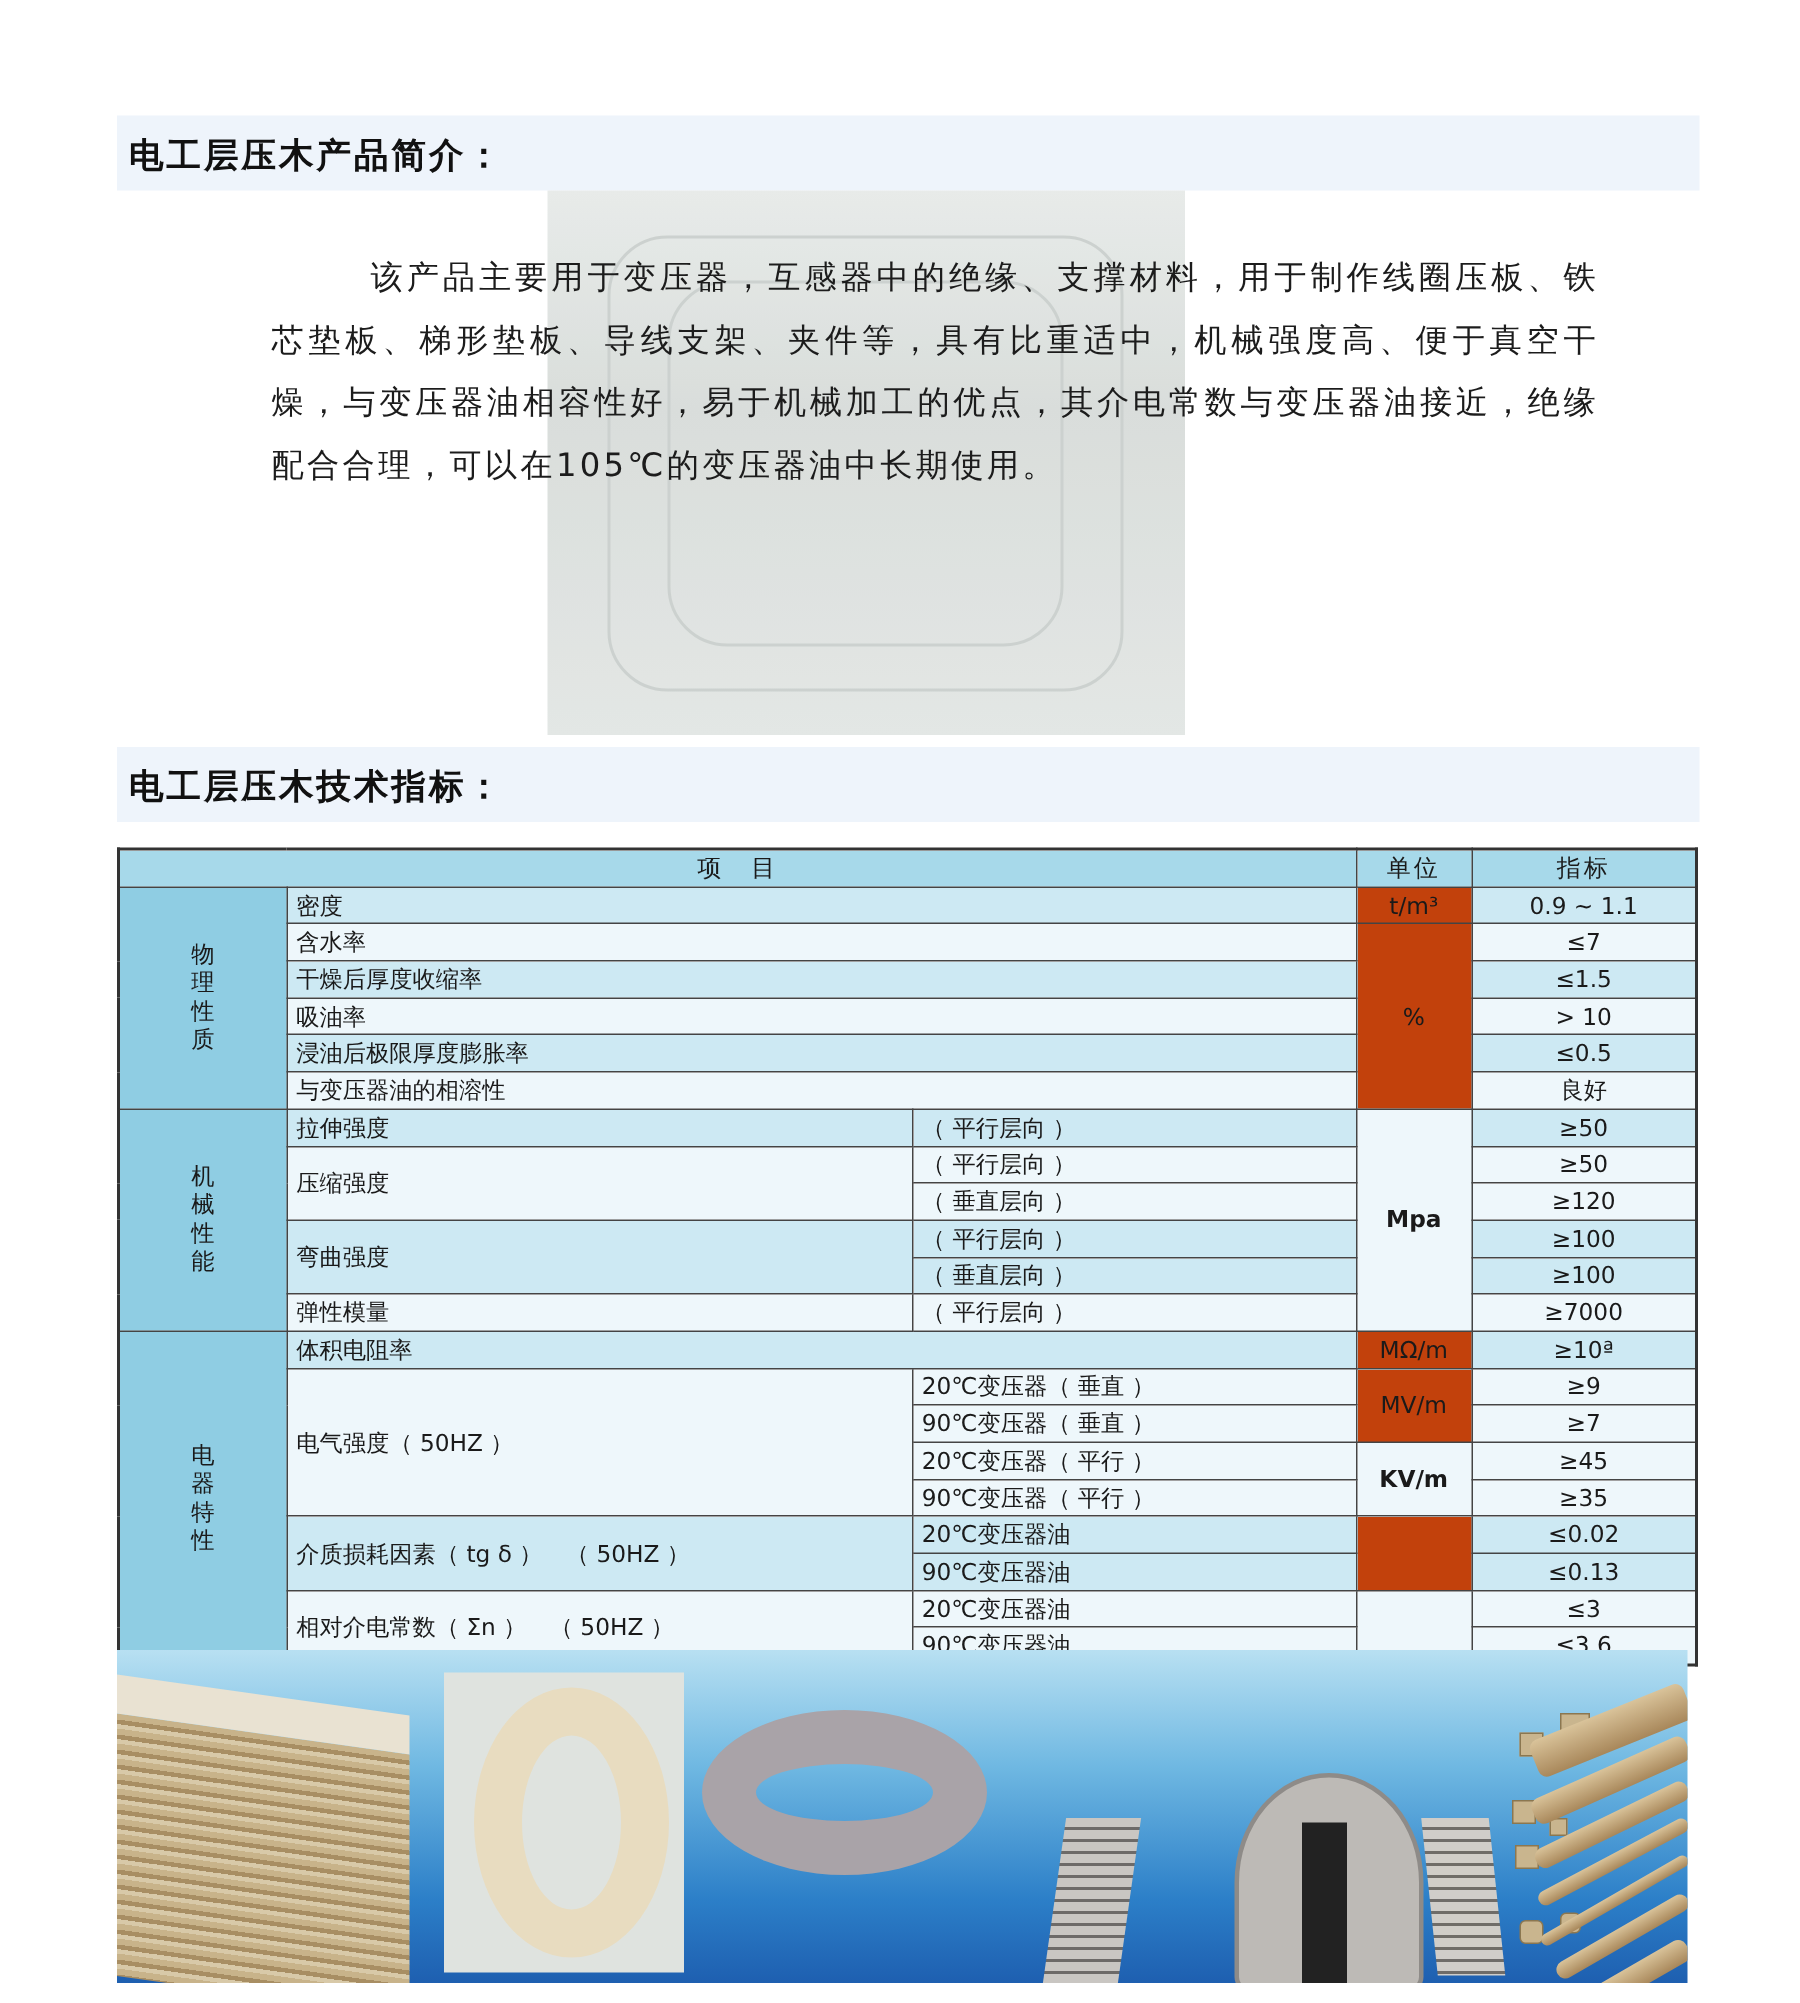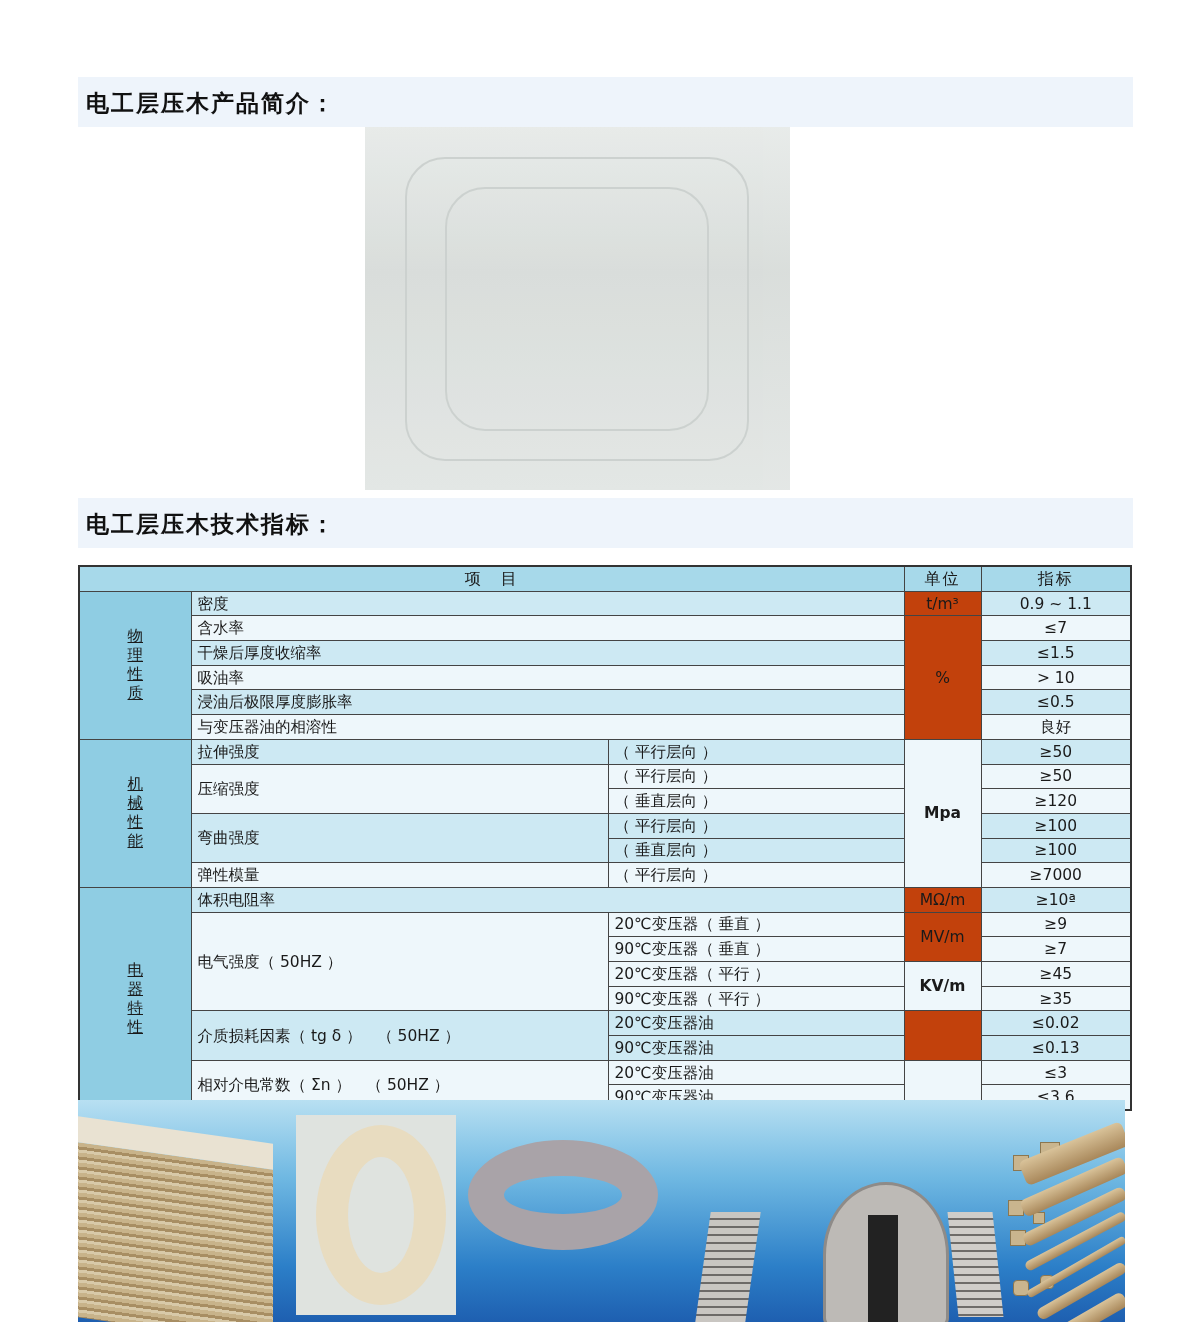--- a/index.html
+++ b/index.html
@@ -10,21 +10,21 @@
   .bgimg { position:absolute; left:365px; top:127px; width:425px; height:363px;
            background:linear-gradient(180deg,#e4e8e6 0%,#d3d8d5 40%,#dfe3e1 100%); opacity:0.85; }
   .bgimg .coil { position:absolute; border:2px solid #c4cac7; border-radius:40px; }
   .intro { position:absolute; left:181px; top:165px; width:885px; font-size:21.5px; line-height:41.7px; letter-spacing:2.2px; color:#1c1c1c; }
   .intro p { margin:0; text-indent:66px; text-align:justify; }
   table.spec { position:absolute; left:78px; top:553px; width:1052px; border-collapse:collapse; table-layout:fixed;
                font-size:15.5px; border:2px solid #333;margin-top:12px; }
   table.spec td { border:1px solid #444; padding:0 6px; height:23.7px; line-height:22px; white-space:nowrap; overflow:hidden; }
   .hd td { background:#a7d9ea; text-align:center; font-size:16px; letter-spacing:2px; height:25px; }
   .cat { background:#8fcde3; text-align:center; vertical-align:middle; width:100px; font-size:15.5px; line-height:19px !important; }
-  .cat span { display:inline-block; width:18px; white-space:normal; word-break:break-all;text-decoration:underline; }
+  .cat span { display:inline-block; width:18px; white-space:normal; word-break:break-all; }
   .dk { background:#cde9f3; }
   .lt { background:#eef7fb; }
   .ctr { text-align:center; }
   .unit-dk { background:#c2410c; text-align:center; }
   .unit-lt { background:#eef7fb; text-align:center;font-weight:bold; }
   .strip { position:absolute; left:78px; top:1100px; width:1047px; height:222px;
            background:linear-gradient(180deg,#b8e0f2 0%,#6fb8e2 35%,#2c7fc8 75%,#1e5fb0 100%); overflow:hidden; }
   .ph { position:absolute; }
   .plywood { left:0; top:30px; width:195px; height:175px;
      background:repeating-linear-gradient(180deg,#c8b38a 0 4px,#a88e63 4px 7px,#d8c9a8 7px 10px);
@@ -48,20 +48,21 @@
 <div class="band" style="top:77px;">
   <div class="band-title">电工层压木产品简介：</div>
 </div>
 
 <div class="bgimg">
   <div class="coil" style="left:40px;top:30px;width:340px;height:300px;"></div>
   <div class="coil" style="left:80px;top:60px;width:260px;height:240px;"></div>
 </div>
 
 <div class="intro">
+  <p>该产品主要用于变压器，互感器中的绝缘、支撑材料，用于制作线圈压板、铁芯垫板、梯形垫板、导线支架、夹件等，具有比重适中，机械强度高、便于真空干燥，与变压器油相容性好，易于机械加工的优点，其介电常数与变压器油接近，绝缘配合合理，可以在105℃的变压器油中长期使用。</p>
 </div>
 
 <div class="band" style="top:498px;">
   <div class="band-title">电工层压木技术指标：</div>
 </div>
 
 <table class="spec">
   <colgroup>
     <col style="width:112px">
       <col style="width:417px">

